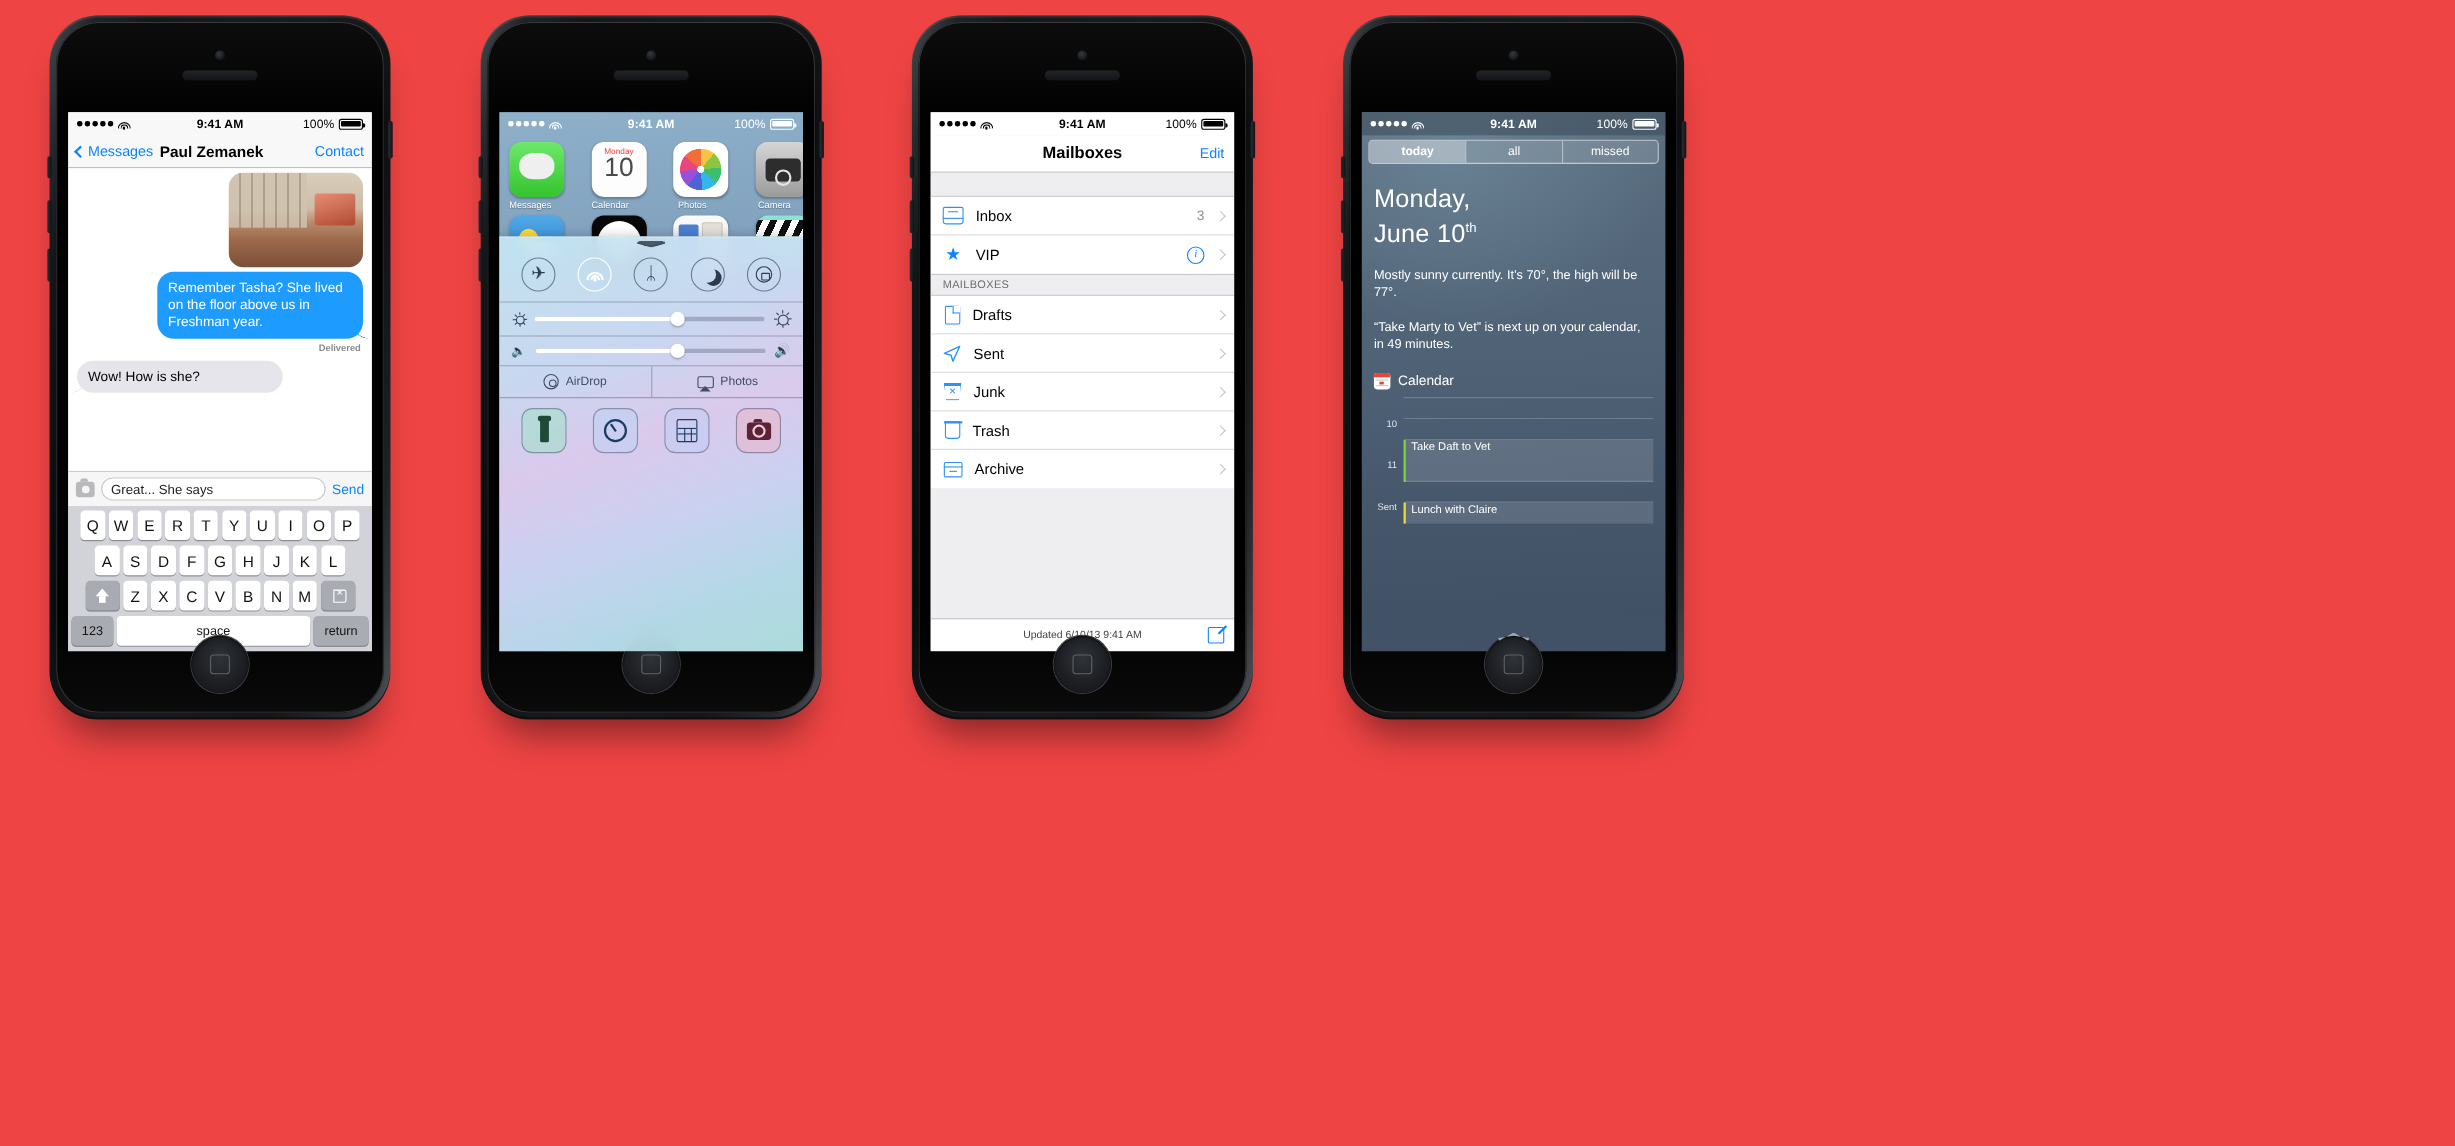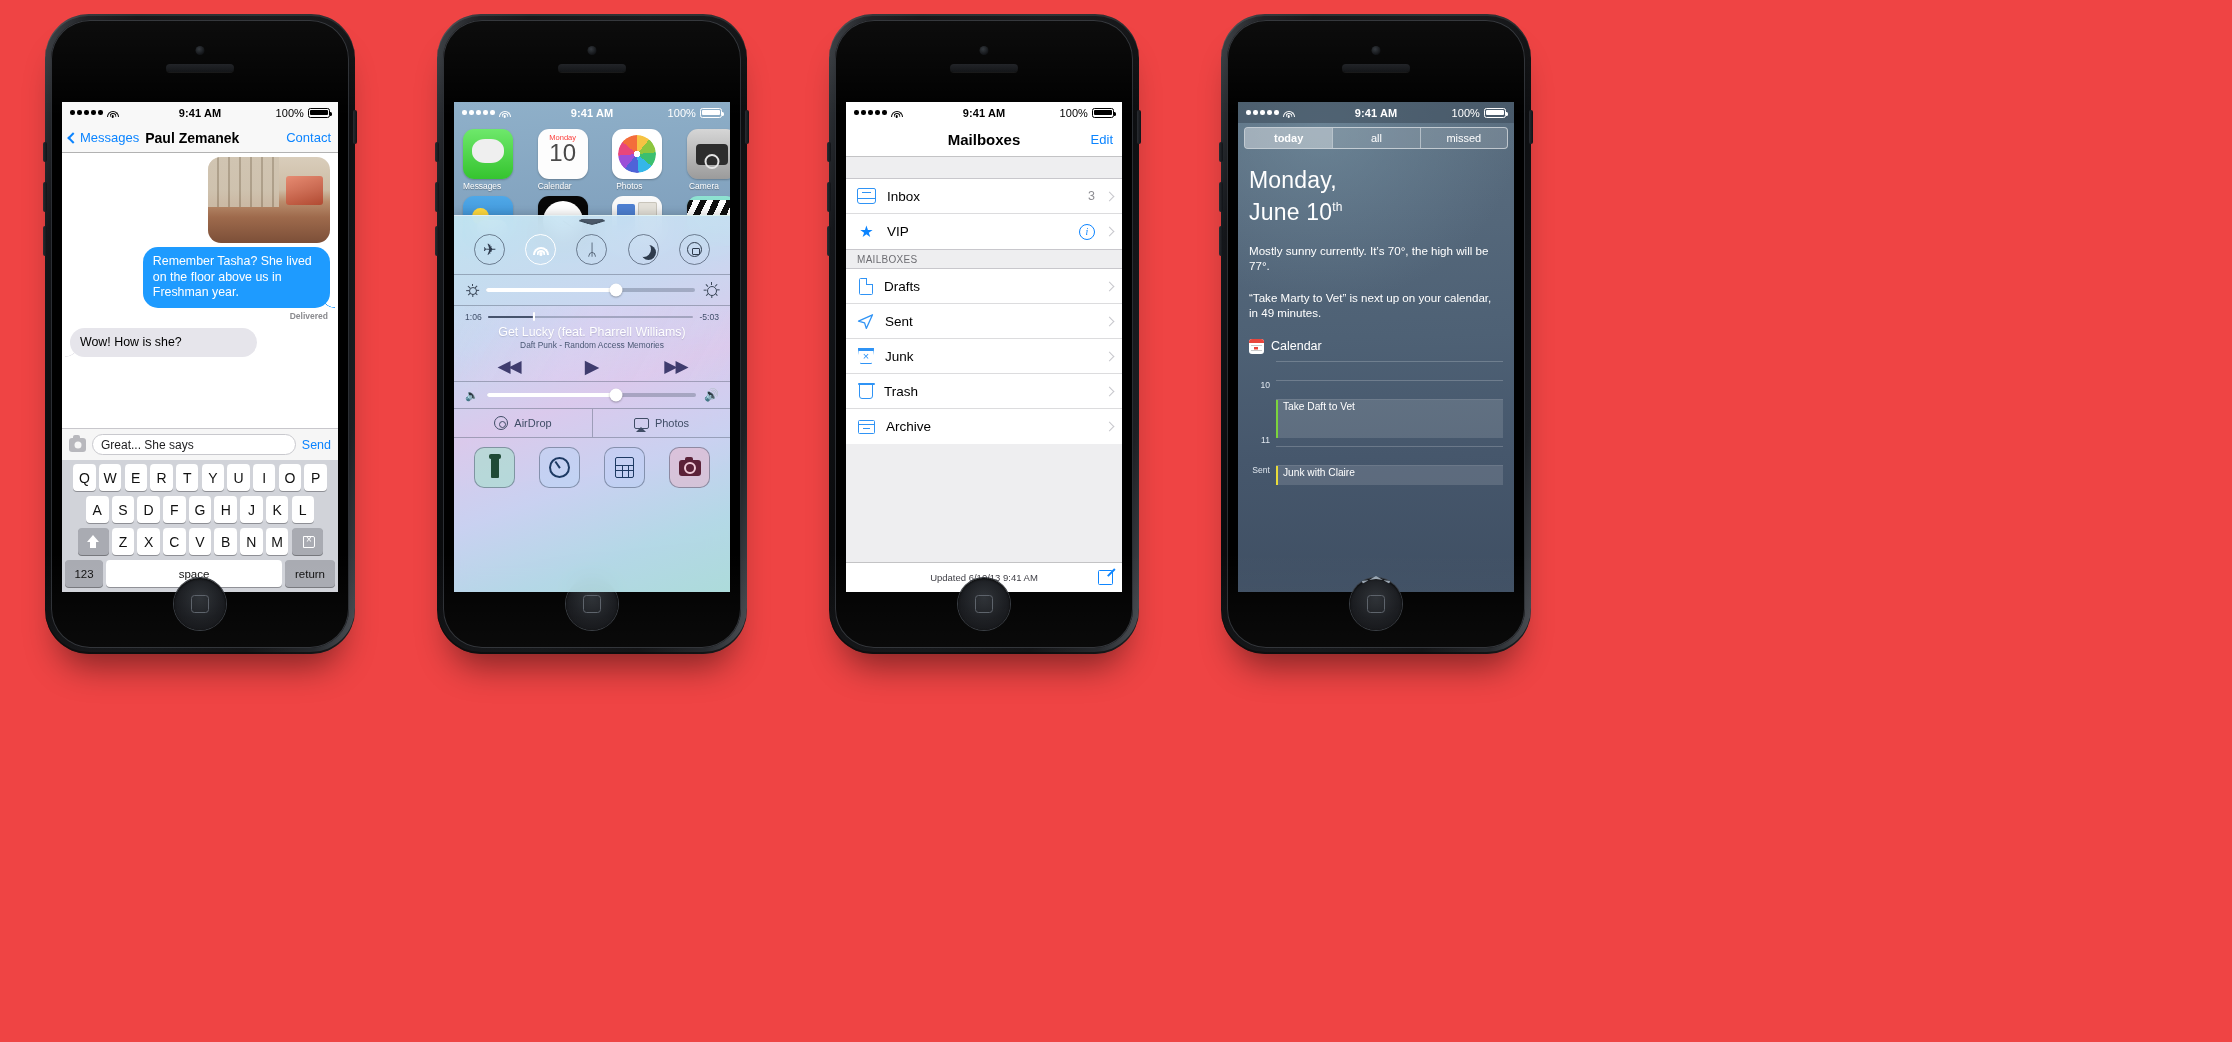--- a/index.html
+++ b/index.html
@@ -682,37 +682,20 @@
               <i style="transform:rotate(45deg)"></i>
               <i style="transform:rotate(90deg)"></i>
               <i style="transform:rotate(135deg)"></i>
               <i style="transform:rotate(180deg)"></i>
               <i style="transform:rotate(225deg)"></i>
               <i style="transform:rotate(270deg)"></i>
               <i style="transform:rotate(315deg)"></i>
             </span>
         </div>
 
-        <div class="cc-music">
-          <div class="scrub">
-            <span>1:06</span>
-            <div class="scrubbar">
-              <div class="played"></div>
-              <div class="phead"></div>
-            </div>
-            <span>-5:03</span>
-          </div>
-          <div class="track">Get Lucky (feat. Pharrell Williams)</div>
-          <div class="artist">Daft Punk - Random Access Memories</div>
-          <div class="transport">
-            <span class="tr">◀◀</span>
-            <span class="tr play">▶</span>
-            <span class="tr">▶▶</span>
-          </div>
-        </div>
 
         <div class="cc-vol">
           <span class="spk">🔈</span>
           <div class="slider">
             <div class="fill"></div>
             <div class="knob"></div>
           </div>
           <span class="spk big">🔊</span>
         </div>
 
@@ -917,31 +900,31 @@
             <span class="slot-time">10</span>
             <div class="slot-body"></div>
           </div>
           <div class="slot" style="min-height:38px;">
             <span class="slot-time"></span>
             <div class="slot-body" style="min-height:38px;">
               <div class="event" style="top:0; height:38px;">Take Daft to Vet</div>
             </div>
           </div>
           <div class="slot" style="margin-top:-38px; pointer-events:none;">
-            <span class="slot-time" style="margin-top:36px;">11</span>
+            <span class="slot-time" style="margin-top:18px;">11</span>
             <div class="slot-body" style="border-top:none; min-height:38px;"></div>
           </div>
           <div class="slot">
             <span class="slot-time"></span>
             <div class="slot-body"></div>
           </div>
           <div class="slot">
             <span class="slot-time">Sent</span>
             <div class="slot-body">
-              <div class="event yellow" style="top:0; height:19px;">Junk with Claire</div>
+              <div class="event yellow" style="top:0; height:19px;">Lunch with Claire</div>
             </div>
           </div>
         </div>
       </div>
 
       <div class="nc-grab"><i></i></div>
     </div>
 
     <div class="home-btn">
         <i></i>

